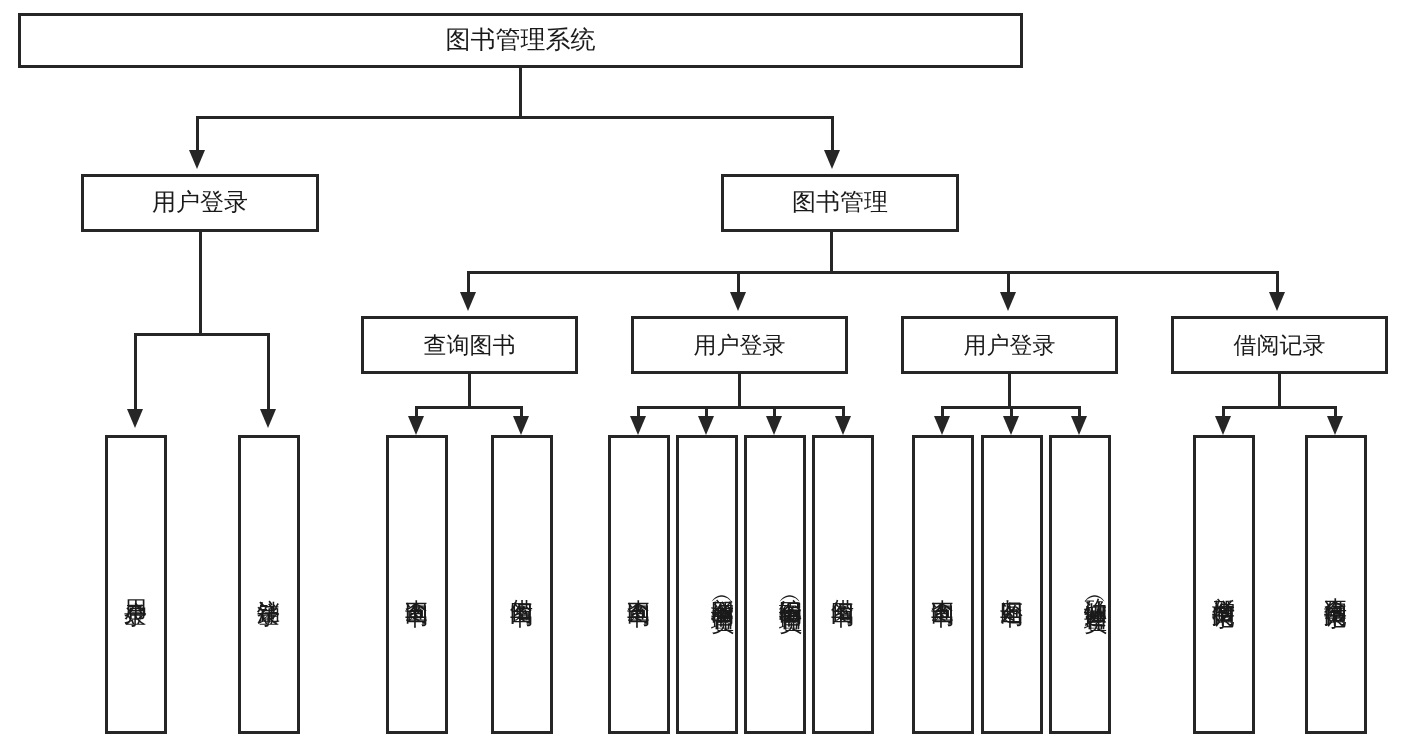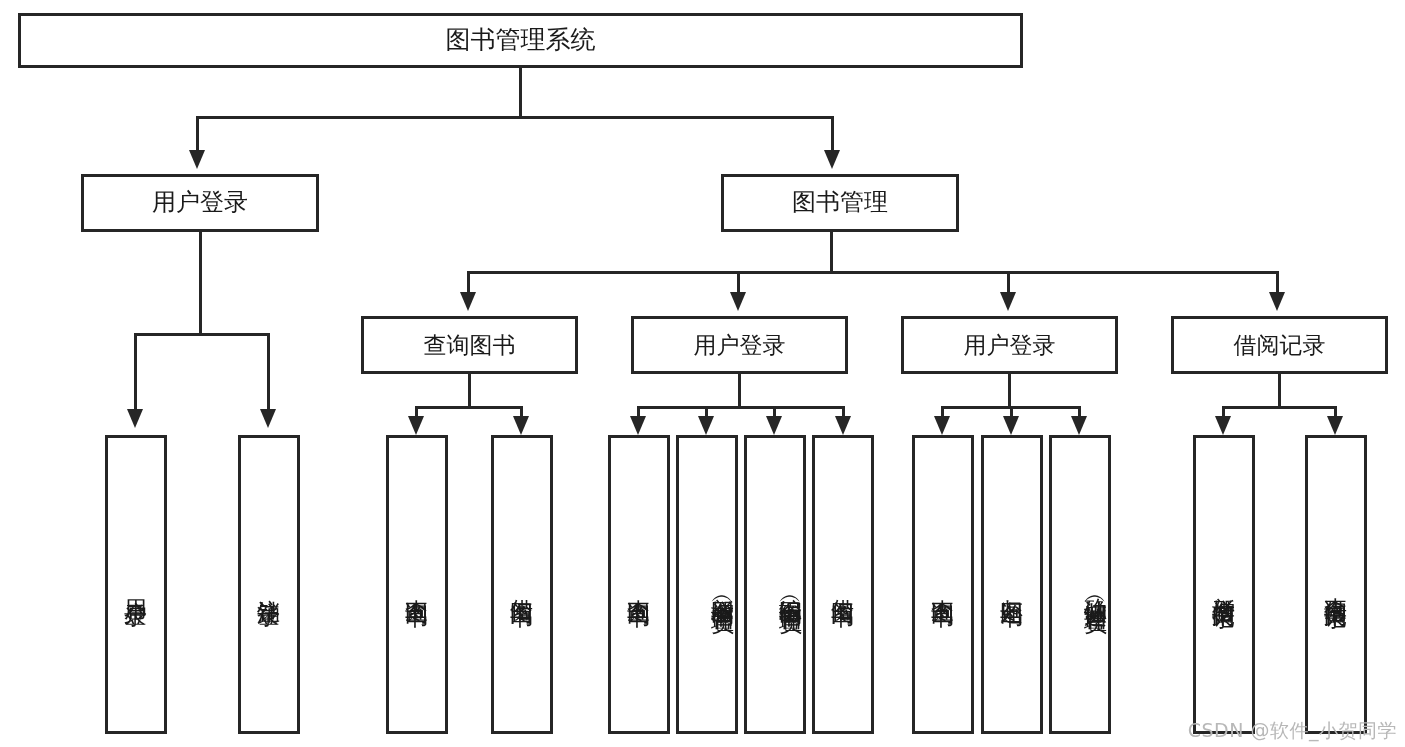--- a/index.html
+++ b/index.html
@@ -207,15 +207,14 @@
     <span class="leaf-label">确认归还（管理员）</span>
   </div>
 
   <div class="node leaf centered" style="left:1193px; top:435px; width:62px; height:299px;">
     <span class="leaf-label">新增借阅记录</span>
   </div>
   <div class="node leaf centered" style="left:1305px; top:435px; width:62px; height:299px;">
     <span class="leaf-label">查询借阅记录</span>
   </div>
 
-  <div class="watermark">CSDN @软件_小贺同学</div>
 
 </div>
 
 </body></html>

